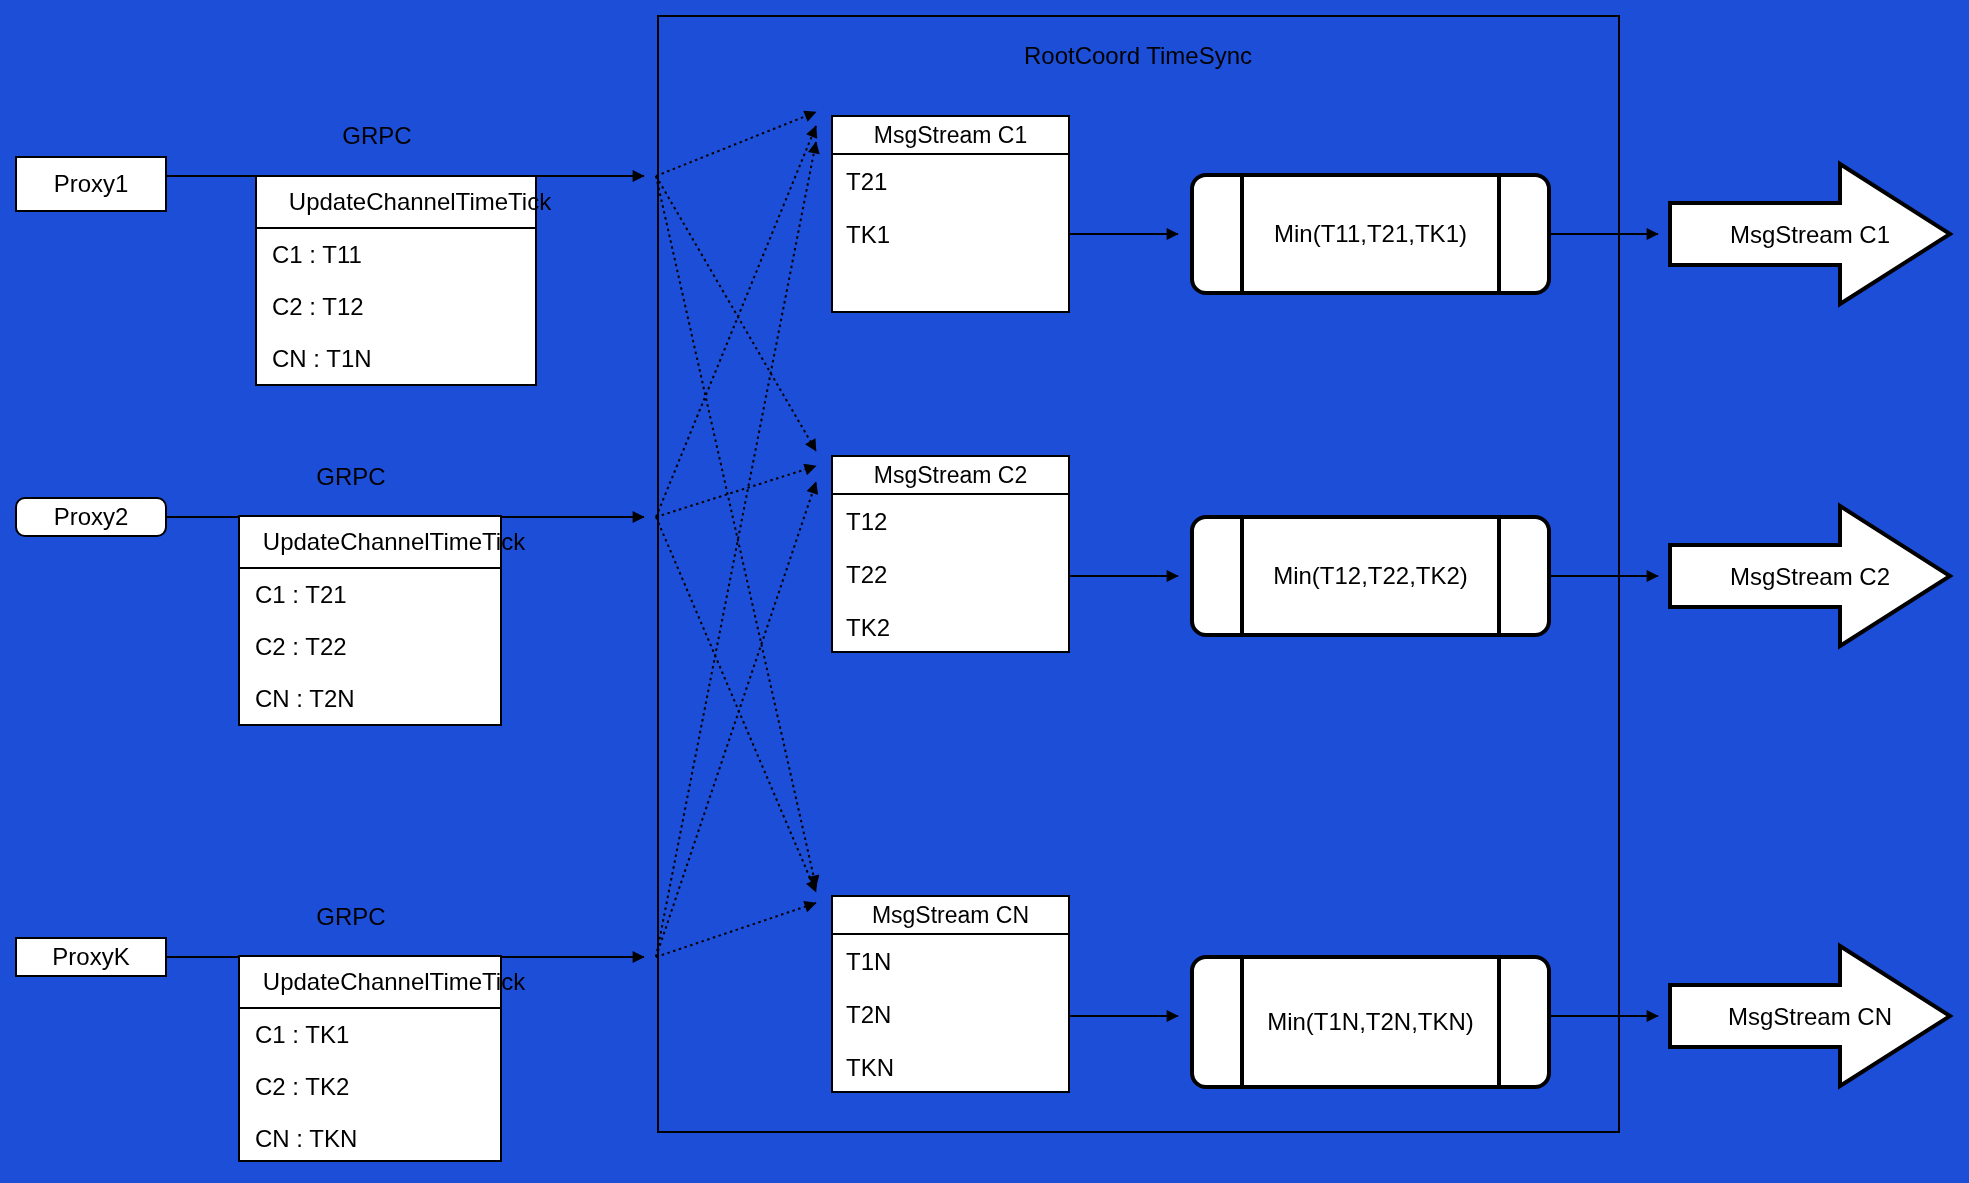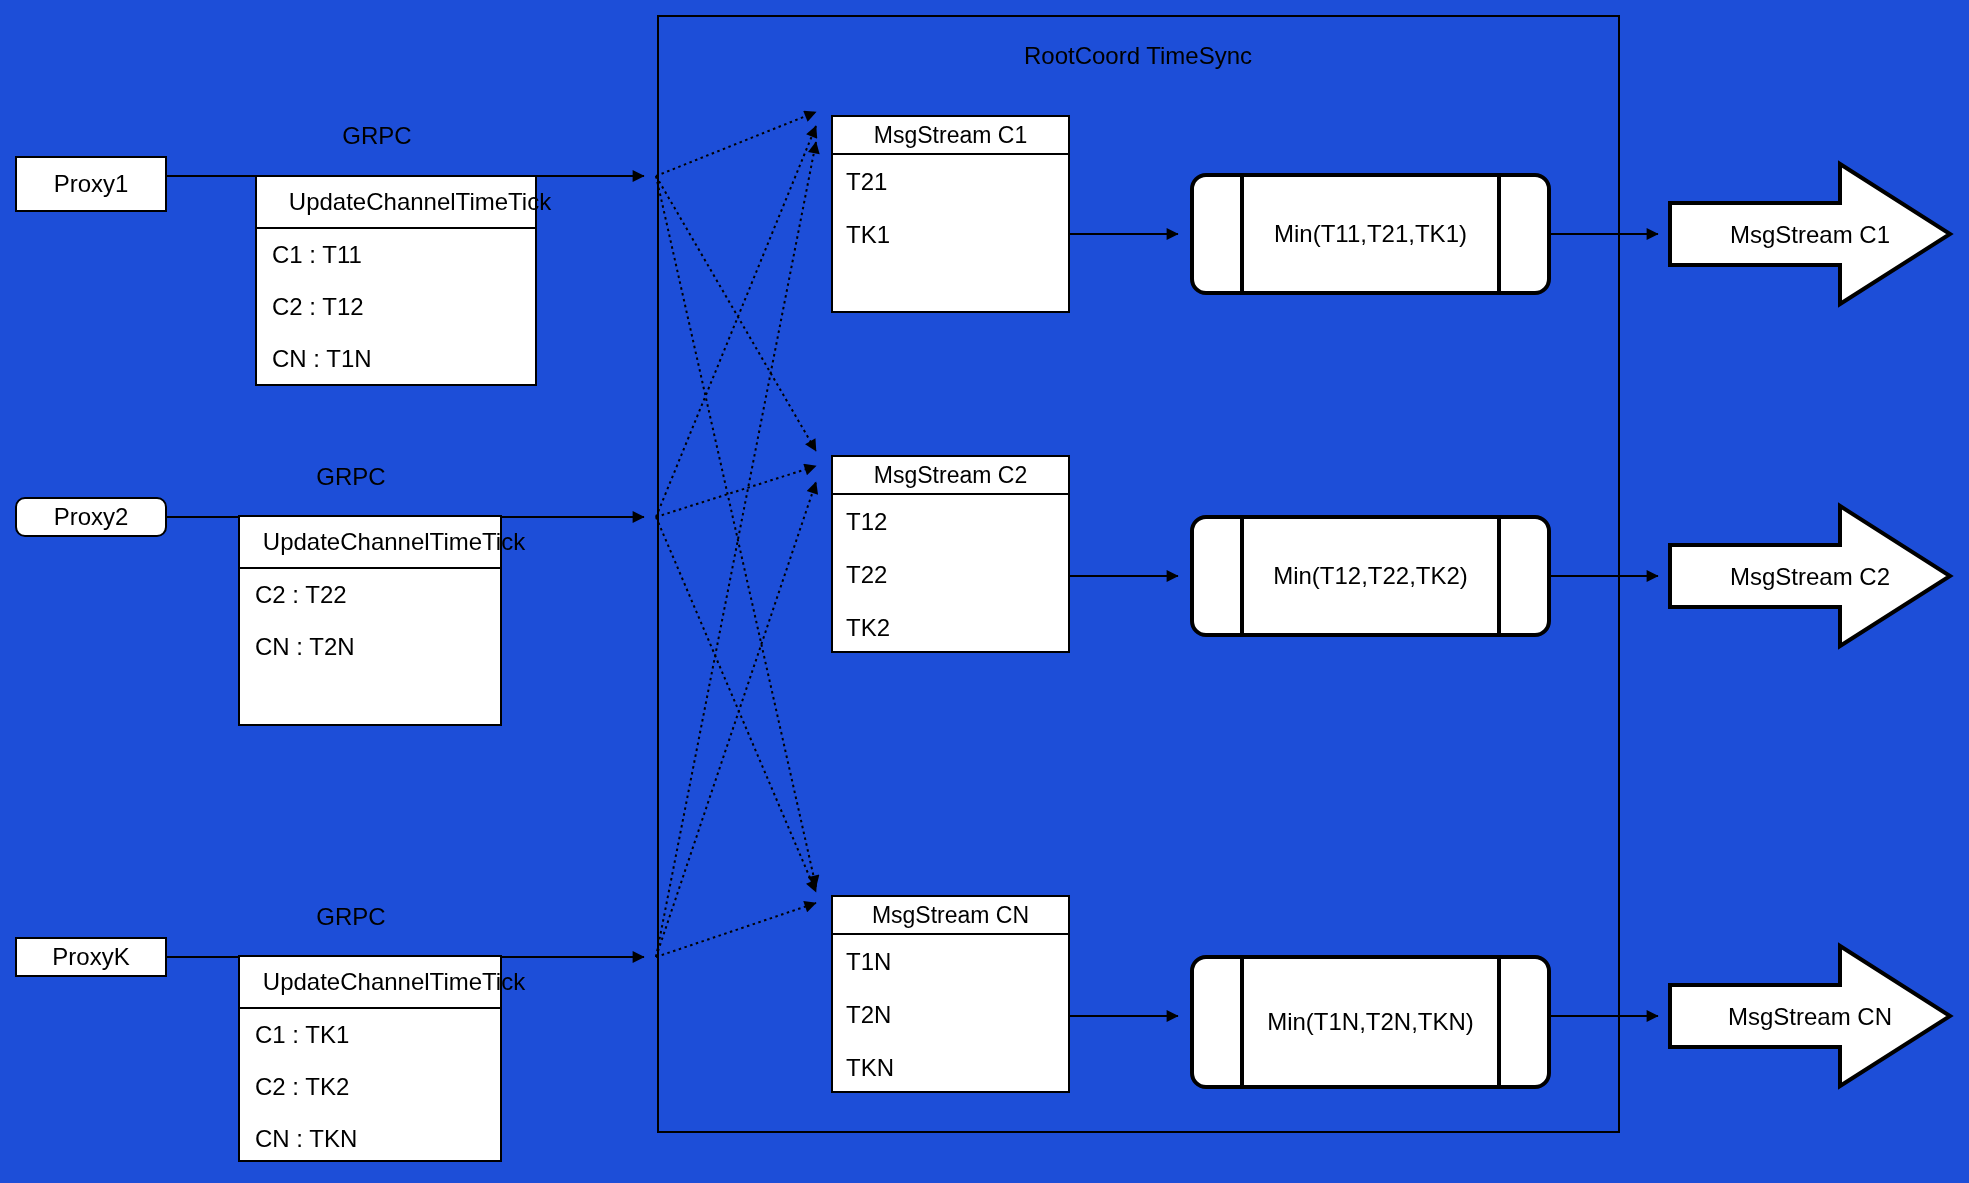--- a/index.html
+++ b/index.html
@@ -138,20 +138,21 @@
     <div class="cell">C2 : T12</div>
     <div class="cell">CN : T1N</div>
   </div>
 
   <div class="abs thinbox proxy" style="left:15px; top:497px; width:152px; height:40px;border-radius:10px;">
     <span>Proxy2</span>
   </div>
   <div class="abs free-label" style="left:275px; top:463px; width:152px;">GRPC</div>
   <div class="abs thinbox table utable" style="left:238px; top:515px; width:264px; height:211px;">
     <div class="hdr">UpdateChannelTimeTick</div>
+    <div class="cell">C1 : T21</div>
     <div class="cell">C2 : T22</div>
     <div class="cell">CN : T2N</div>
   </div>
 
   <div class="abs thinbox proxy" style="left:15px; top:937px; width:152px; height:40px;">
     <span>ProxyK</span>
   </div>
   <div class="abs free-label" style="left:275px; top:903px; width:152px;">GRPC</div>
   <div class="abs thinbox table utable" style="left:238px; top:955px; width:264px; height:207px;">
     <div class="hdr">UpdateChannelTimeTick</div>

